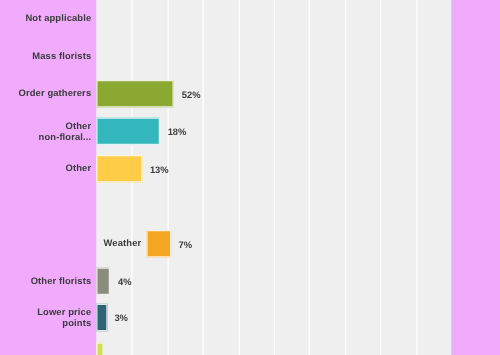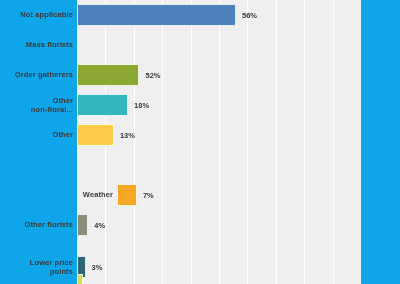--- a/index.html
+++ b/index.html
@@ -11,21 +11,21 @@
     width: 400px;
     height: 284px;
     overflow: hidden;
     font-family: "Liberation Sans", sans-serif;
   }
 
   #chart-root {
     position: relative;
     width: 400px;
     height: 284px;
-    background: #0ea5e9;
+    background: #f0abfc;
   }
 
   
   #plot-area {
     position: absolute;
     left: 77px;
     top: 0px;
     width: 284px;
     height: 284px;
     background: #efefef;
@@ -109,24 +109,20 @@
         <div class="gridline" style="left: 170.4px;"></div>
         <div class="gridline" style="left: 198.8px;"></div>
         <div class="gridline" style="left: 227.2px;"></div>
         <div class="gridline" style="left: 255.6px;"></div>
       </div>
   </div>
 
   <div id="rows">
       <div class="row" style="top: 0px;">
         <div class="cat-label">Not applicable</div>
-        <div class="bar-wrap">
-          <div class="bar" style="width: 159.04px; background: rgb(79, 129, 189);"></div>
-          <div class="bar-value">56%</div>
-        </div>
       </div>
       <div class="row" style="top: 30px;">
         <div class="cat-label">Mass florists</div>
       </div>
       <div class="row" style="top: 60px;">
         <div class="cat-label">Order gatherers</div>
         <div class="bar-wrap">
           <div class="bar" style="width: 62.48px; background: rgb(138, 168, 50);"></div>
           <div class="bar-value">52%</div>
         </div>
@@ -153,21 +149,21 @@
           <div class="bar-value">7%</div>
         </div>
       </div>
       <div class="row" style="top: 210px;">
         <div class="cat-label">Other florists</div>
         <div class="bar-wrap">
           <div class="bar" style="width: 11.36px; background: rgb(140, 140, 124);"></div>
           <div class="bar-value">4%</div>
         </div>
       </div>
-      <div class="row" style="top: 252px; align-items: center;">
+      <div class="row" style="top: 239px; align-items: center;">
         <div class="cat-label">Lower price
 points</div>
         <div class="bar-wrap">
           <div class="bar" style="width: 8.52px; background: rgb(45, 101, 119);"></div>
           <div class="bar-value">3%</div>
         </div>
       </div>
       <div class="row" style="top: 270px;">
         <div class="cat-label"></div>
         <div class="bar-wrap">

